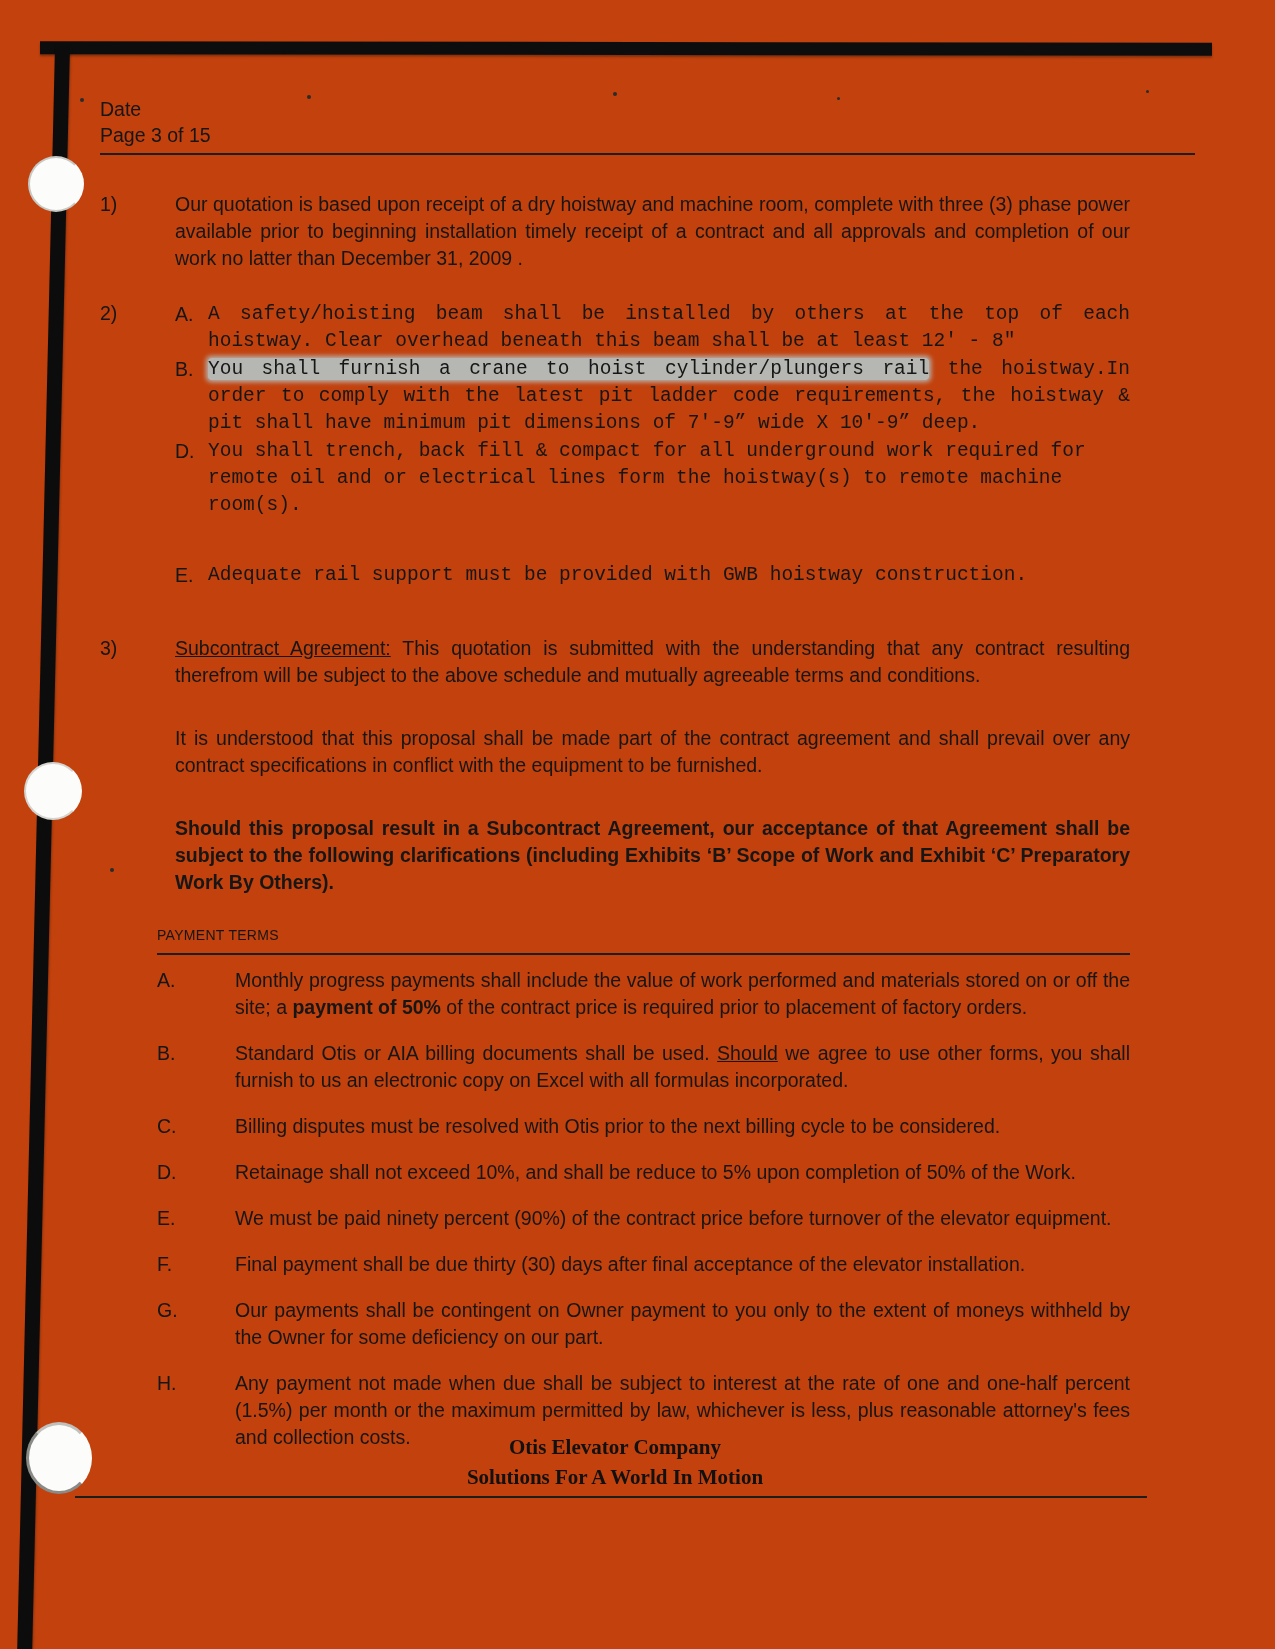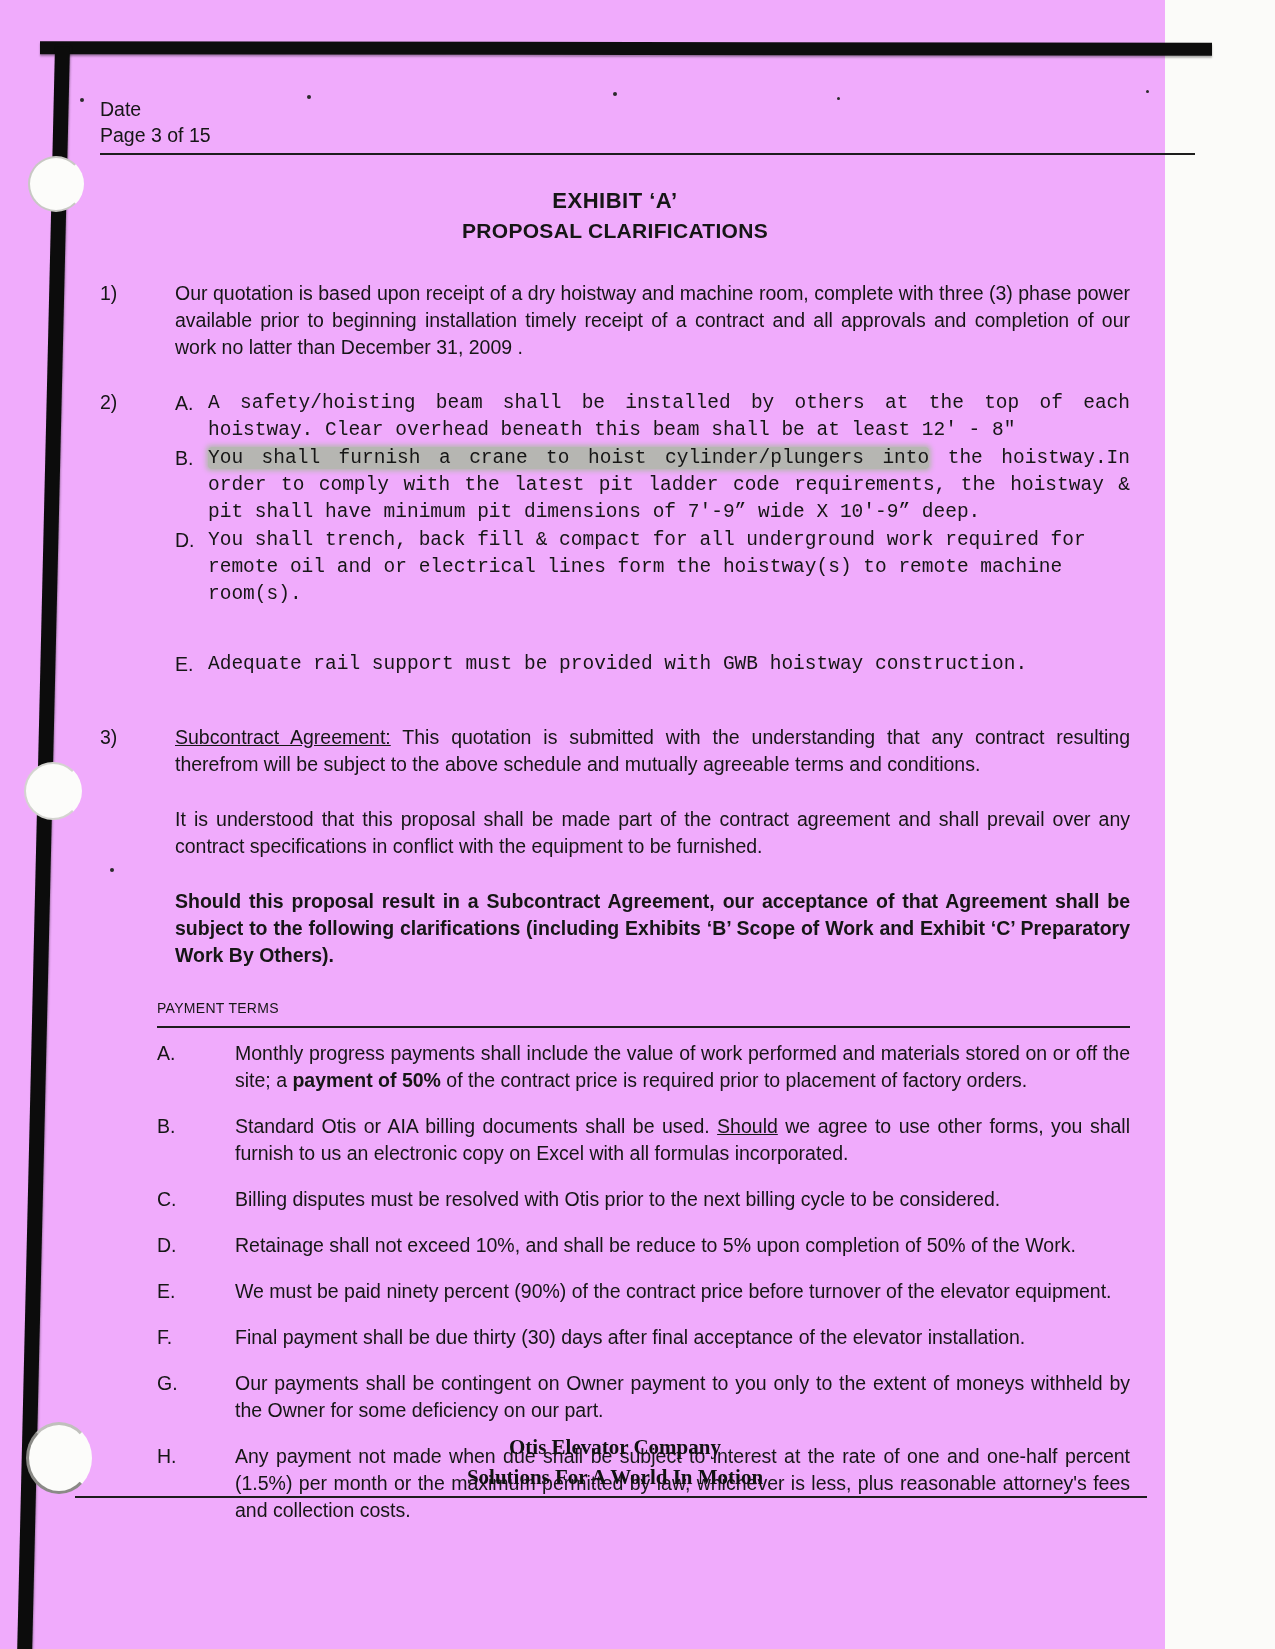--- a/index.html
+++ b/index.html
@@ -7,23 +7,23 @@
     padding: 0;
     background: #fbfbf9;
     width: 1275px;
     height: 1649px;
     overflow: hidden;
     font-family: "Liberation Sans", sans-serif;
     color: #161616;
   }
   .scan-page {
     position: relative;
-    width: 1165px;
+    width: 1275px;
     height: 1649px;
-    background: #f0abfc;
+    background: #c2410c;
   }
   
   .top-bar {
     position: absolute;
     left: 40px;
     top: 42px;
     width: 1172px;
     height: 13px;
     background: #0d0d0d;
     transform: rotate(0.08deg);
@@ -69,21 +69,21 @@
   .doc-title { font-size: 22px; letter-spacing: 0.5px; }
   .doc-subtitle { font-size: 21px; margin-top: 3px; letter-spacing: 0.3px; }
   .num-item { display: flex; margin-top: 28px; }
   .num-item .num { width: 75px; flex: 0 0 75px; }
   .num-item .body { flex: 1; }
   .justify { text-align: justify; text-align-last: left; }
   .sub-item { display: flex; }
   .sub-item .letter { width: 33px; flex: 0 0 33px; }
   .sub-item .sub-body { flex: 1; font-family: Liberation Mono, monospace; }
   .gap-sm { margin-top: 1px; }
-  .para { margin-top: 28px; }
+  .para { margin-top: 36px; }
   .bold { font-weight: bold; }
   .underline { text-decoration: underline; }
   .hl {
     background: #b6b6b2;
     box-shadow: 0 0 5px 2px #b6b6b2;
     border-radius: 3px;
   }
   .payment-section { margin-left: 57px; margin-top: 26px; }
   .payment-heading { font-size: 14px; letter-spacing: 0.3px; }
   .payment-rule {
@@ -134,42 +134,38 @@
   <div class="speck" style="left:80px;top:98px;width:4px;height:4px;"></div>
 
   <div class="content">
 
     <div class="doc-header">
       <div>Date</div>
       <div>Page 3 of 15</div>
     </div>
     <div class="header-rule"></div>
 
-    <div class="title-block">
-      <div class="doc-title">EXHIBIT ‘A’</div>
-      <div class="doc-subtitle">PROPOSAL CLARIFICATIONS</div>
-    </div>
 
     <div class="num-item" style="margin-top:36px;">
       <div class="num">1)</div>
       <div class="body justify">Our quotation is based upon receipt of a dry hoistway and machine room, complete with three (3) phase power available prior to beginning installation timely receipt of a contract and all approvals and completion of our work no latter than December 31, 2009 .</div>
     </div>
 
     <div class="num-item">
       <div class="num">2)</div>
       <div class="body">
 
         <div class="sub-item gap-sm">
           <div class="letter">A.</div>
           <div class="sub-body justify">A safety/hoisting beam shall be installed by others at the top of each hoistway. Clear overhead beneath this beam shall be at least 12' - 8"</div>
         </div>
 
         <div class="sub-item gap-sm">
           <div class="letter">B.</div>
-          <div class="sub-body justify"><span class="hl">You shall furnish a crane to hoist cylinder/plungers into</span><span> the hoistway.In order to comply with the latest pit ladder code requirements, the hoistway &amp; pit shall have minimum pit dimensions of 7'-9” wide X  10'-9” deep.</span></div>
+          <div class="sub-body justify"><span class="hl">You shall furnish a crane to hoist cylinder/plungers rail</span><span> the hoistway.In order to comply with the latest pit ladder code requirements, the hoistway &amp; pit shall have minimum pit dimensions of 7'-9” wide X  10'-9” deep.</span></div>
         </div>
 
         <div class="sub-item gap-sm">
           <div class="letter">D.</div>
           <div class="sub-body">You shall trench, back fill &amp; compact for all underground work required for remote oil and or electrical lines form the hoistway(s) to remote machine room(s).</div>
         </div>
 
         <div class="sub-item" style="margin-top:43px;">
           <div class="letter">E.</div>
           <div class="sub-body">Adequate rail support must be provided with GWB hoistway construction.</div>

